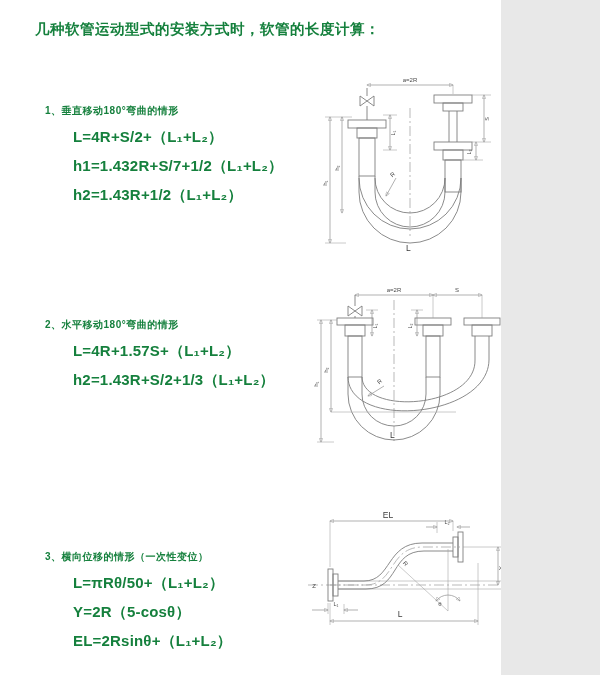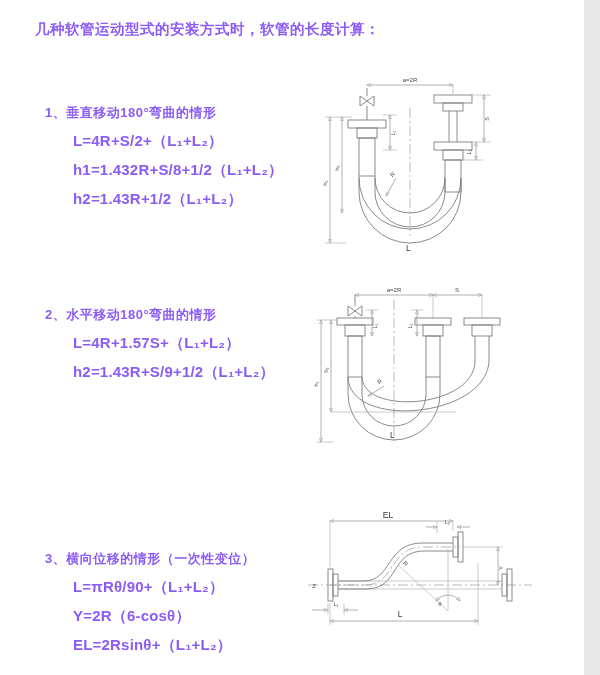--- a/index.html
+++ b/index.html
@@ -1,25 +1,25 @@
 <!DOCTYPE html>
 <html><head>
 <meta charset="utf-8">
 <style>
   html,body{margin:0;padding:0;background:#e8e8e8;}
   .page{
-    position:relative;width:584px;height:675px;background:#ffffff;overflow:hidden;
-    font-family:"Liberation Sans","DejaVu Sans",sans-serif;color:#8b5cf6;
+    position:relative;width:501px;height:675px;background:#ffffff;overflow:hidden;
+    font-family:"Liberation Sans","DejaVu Sans",sans-serif;color:#15803d;
   }
   .title{position:absolute;left:35px;top:20px;font-size:14.5px;font-weight:700;letter-spacing:.5px;white-space:nowrap;}
   .section{position:absolute;left:45px;}
   #sec1{top:104px}
-  #sec2{top:306px}
+  #sec2{top:318px}
   #sec3{top:550px}
-  .sec-heading{font-size:13px;font-weight:700;letter-spacing:.5px;margin:0;white-space:nowrap;}
+  .sec-heading{font-size:10px;font-weight:700;letter-spacing:.5px;margin:0;white-space:nowrap;}
   .formula{font-size:15px;font-weight:700;letter-spacing:.2px;margin:10px 0 0 28px;white-space:nowrap;}
   .diag{position:absolute;}
   
   svg line,svg path,svg rect{fill:none;stroke:#7e7e7e;stroke-width:0.9;}
   svg .dim{stroke:#8f8f8f;stroke-width:0.7;}
   svg .thin{stroke:#a0a0a0;stroke-width:0.55;}
   svg .cl{stroke:#9b9b9b;stroke-width:0.7;stroke-dasharray:10 3 2 3;}
   svg .braid{stroke:#7e7e7e;stroke-width:0.9;}
   svg text{fill:#4a4a4a;font-family:"Liberation Sans","DejaVu Sans",sans-serif;stroke:none;}
   svg .dl{font-size:6px;}
@@ -29,34 +29,34 @@
 </head>
 <body>
 
 <div class="page">
 
   <div class="title">几种软管运动型式的安装方式时，软管的长度计算：</div>
 
   <div class="section" id="sec1">
     <p class="sec-heading">1、垂直移动180°弯曲的情形</p>
     <p class="formula">L=4R+S/2+（L₁+L₂）</p>
-    <p class="formula">h1=1.432R+S/8+1/2（L₁+L₂）</p>
+    <p class="formula">h1=1.432R+S/7+1/2（L₁+L₂）</p>
     <p class="formula">h2=1.43R+1/2（L₁+L₂）</p>
   </div>
 
   <div class="section" id="sec2">
     <p class="sec-heading">2、水平移动180°弯曲的情形</p>
     <p class="formula">L=4R+1.57S+（L₁+L₂）</p>
-    <p class="formula">h2=1.43R+S/9+1/2（L₁+L₂）</p>
+    <p class="formula">h2=1.43R+S/2+1/3（L₁+L₂）</p>
   </div>
 
   <div class="section" id="sec3">
     <p class="sec-heading">3、横向位移的情形（一次性变位）</p>
-    <p class="formula">L=πRθ/90+（L₁+L₂）</p>
-    <p class="formula">Y=2R（6-cosθ）</p>
+    <p class="formula">L=πRθ/50+（L₁+L₂）</p>
+    <p class="formula">Y=2R（5-cosθ）</p>
     <p class="formula">EL=2Rsinθ+（L₁+L₂）</p>
   </div>
 
   <svg class="diag" style="left:312px;top:68px" width="288" height="190" viewBox="0 0 288 190">
     <defs>
       <marker id="ah1" viewBox="0 0 10 10" refX="9.5" refY="5" markerWidth="7" markerHeight="5.5" orient="auto-start-reverse">
         <path d="M0,0 L10,5 L0,10 z" fill="#8f8f8f" stroke="none"></path>
       </marker>
       <pattern id="ph1" patternUnits="userSpaceOnUse" width="5" height="5">
         <path d="M0,5 L5,0 M0,0 L5,5" stroke="#9a9a9a" stroke-width="0.55"></path>

